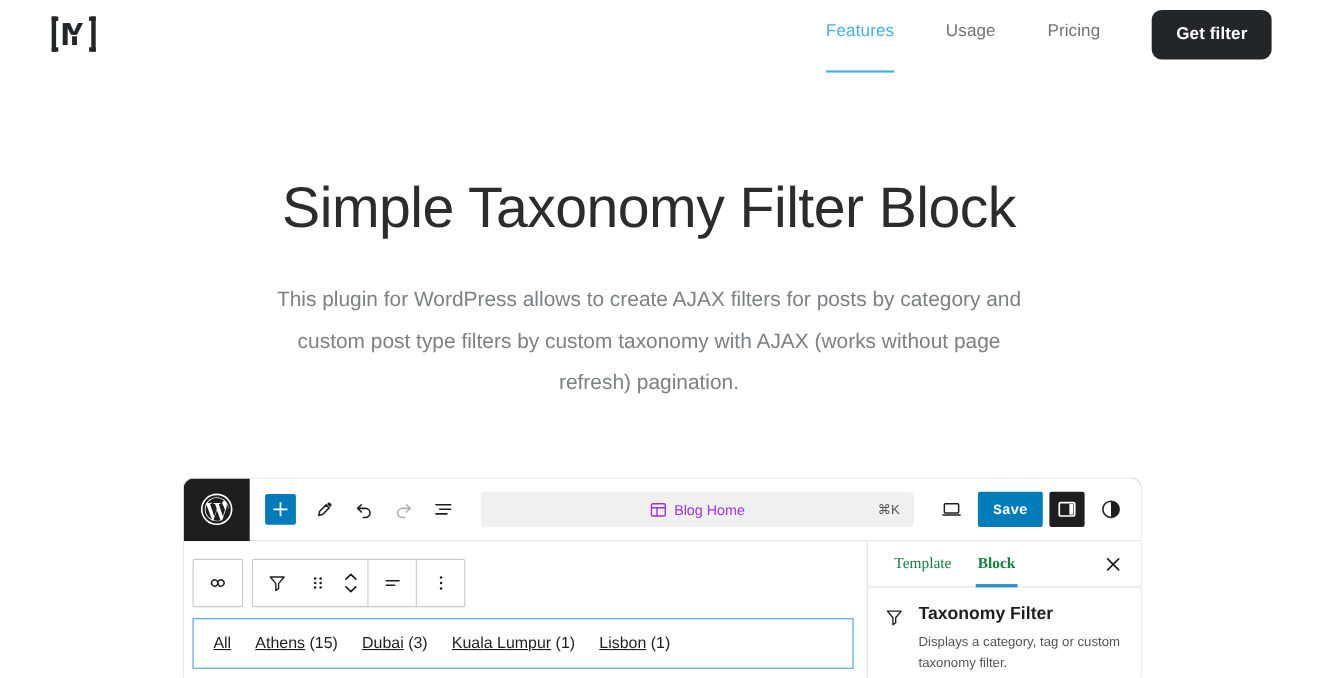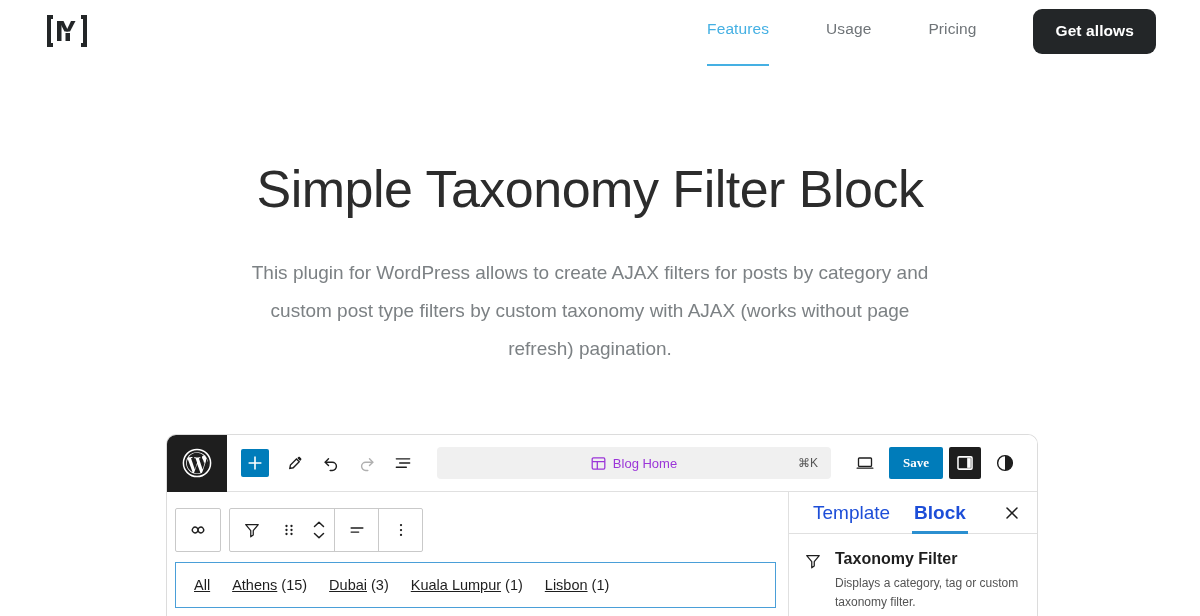--- a/index.html
+++ b/index.html
@@ -15,21 +15,21 @@
   
   .site-header {
     position:absolute; top:0; left:0; width:1200px; height:62px;
     display:flex; align-items:center; background:#fff;
   }
   .logo-wrap { position:absolute; left:44px; top:13px; width:46px; height:36px;
                display:flex; align-items:center; justify-content:center; }
   .logo-svg { display:block; }
 
   .nav { position:absolute; right:44px; top:0; height:62px;
-         display:flex; align-items:center; gap:11px; }
+         display:flex; align-items:center; gap:1px; }
   .nav-link {
     position:relative; font-size:15.5px; color:#6f7478;
     text-decoration:none; padding:0 0 4px 0; margin-right:46px;
     letter-spacing:.1px; white-space:nowrap; cursor:pointer;
     background:none; border:none; font-family:inherit;
   }
   .nav-link.active { color:#45b0e3; }
   .nav-link.active::after {
     content:""; position:absolute; left:0; right:0; bottom:-24px;
     height:2px; background:#45b0e3;
@@ -78,21 +78,21 @@
     width:394px; height:32px; background:#f0f0f0; border-radius:4px;
     display:flex; align-items:center; position:relative; justify-content:center;
   }
   .cmd-inner { display:flex; align-items:center; gap:7px; }
   .cmd-label { font-size:13px; color:#9b35d8; font-weight:500; }
   .cmd-kbd { position:absolute; right:13px; font-size:12px; color:#555; }
   .bar-right { display:flex; align-items:center; gap:6px; padding-right:12px; flex:none; }
   .save-btn {
     background:#007cba; color:#fff; border:none; border-radius:2px;
     font-size:13px; font-weight:bold; height:32px; padding:0 14px;
-    cursor:pointer; font-family:Liberation Serif, serif;
+    cursor:pointer; font-family:Liberation Mono, monospace;
   }
   .sidebar-toggle {
     width:32px; height:32px; background:#1e1e1e; border:none; border-radius:2px;
     display:flex; align-items:center; justify-content:center; cursor:pointer;
   }
 
   
   .editor-body { display:flex; height:125px; }
   .canvas { flex:1; position:relative; background:#fff; border-right:1px solid #e0e0e0; }
 
@@ -117,22 +117,22 @@
   .filter-item .nm { text-decoration:underline; }
   .filter-item .ct { text-decoration:none;text-align:right; }
 
   
   .ed-sidebar { width:248px; background:#fff; display:flex; flex-direction:column; }
   .sb-tabs {
     height:42px; display:flex; align-items:center; padding:0 12px;
     border-bottom:1px solid #e0e0e0; position:relative;
   }
   .sb-tab {
-    font-size:19px; color:#1d4ed8; background:none; border:none; cursor:pointer;
-    padding:0 12px; height:42px; font-family:Liberation Sans, sans-serif; position:relative;
+    font-size:14px; color:#15803d; background:none; border:none; cursor:pointer;
+    padding:0 12px; height:42px; font-family:Liberation Serif, serif; position:relative;
   }
   .sb-tab.active { font-weight:bold; }
   .sb-tab.active::after {
     content:""; position:absolute; left:10px; right:10px; bottom:0;
     height:2.5px; background:#2b8fd0;
   }
   .sb-close {
     position:absolute; right:12px; width:26px; height:26px; background:none;
     border:none; cursor:pointer; display:flex; align-items:center; justify-content:center;
   }
@@ -162,21 +162,21 @@
           <polygon points="29.5,7 25,7 20,17.5 24,17.5"></polygon>
           <rect x="19.5" y="19" width="4.5" height="8"></rect>
         </g>
       </svg>
     </a>
 
     <nav class="nav">
       <a class="nav-link active" href="#">Features</a>
       <a class="nav-link" href="#">Usage</a>
       <a class="nav-link" href="#">Pricing</a>
-      <button class="cta-button">Get allows</button>
+      <button class="cta-button">Get filter</button>
     </nav>
   </header>
 
   <section class="hero">
     <h1 class="hero-title">Simple Taxonomy Filter Block</h1>
     <p class="hero-sub">This plugin for WordPress allows to create AJAX filters for posts by category and custom post type filters by custom taxonomy with AJAX (works without page refresh) pagination.</p>
   </section>
 
   <section class="editor">
 

